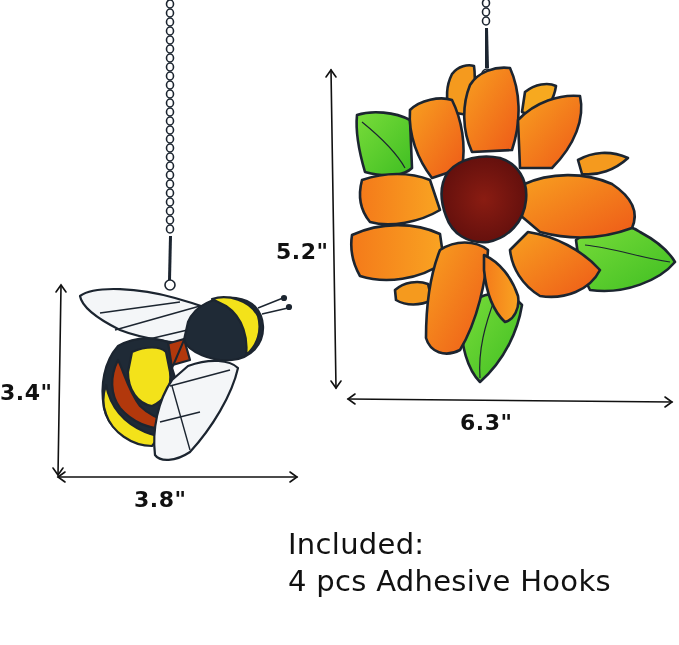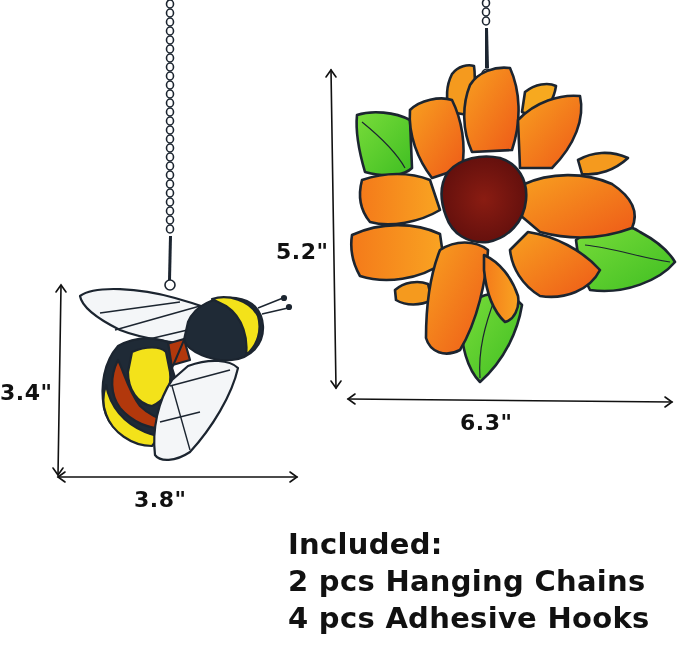--- a/index.html
+++ b/index.html
@@ -1,20 +1,20 @@
 <!DOCTYPE html>
 <html><head>
   <meta charset="utf-8">
   <style>
     html, body { margin: 0; padding: 0; background: #ffffff; }
     body { width: 679px; height: 645px; position: relative; overflow: hidden;
            font-family: "DejaVu Sans", "Liberation Sans", sans-serif; }
     .layer { position: absolute; left: 0; top: 0; width: 679px; height: 645px; }
     .dim-label { position: absolute; font-weight: bold; color: #111111; font-size: 22px; line-height: 1; letter-spacing: 0.5px; }
-    .included { position: absolute; left: 288px; top: 526px; color: #111111; font-weight: bold; font-size: 29px; line-height: 37px; letter-spacing: 0.3px; }
+    .included { position: absolute; left: 288px; top: 526px; color: #111111; font-weight: normal; font-size: 29px; line-height: 37px; letter-spacing: 0.3px; }
     .included div { white-space: nowrap; }
   </style>
 </head>
 <body>
 
 <svg class="layer" viewBox="0 0 679 645" xmlns="http://www.w3.org/2000/svg">
   <defs>
     <linearGradient id="petalG" x1="0" y1="0" x2="1" y2="1">
       <stop offset="0" stop-color="#f8a020"></stop>
       <stop offset="1" stop-color="#ee5a18"></stop>
@@ -163,15 +163,14 @@
   </g>
 </svg>
 
 <div class="dim-label" style="left:0px; top:382px;">3.4"</div>
 <div class="dim-label" style="left:134px; top:489px;">3.8"</div>
 <div class="dim-label" style="left:276px; top:241px;">5.2"</div>
 <div class="dim-label" style="left:460px; top:412px;">6.3"</div>
 
 <div class="included">
   <div>Included:</div>
-  <div>2 pcs Hanging Chains</div>
   <div>4 pcs Adhesive Hooks</div>
 </div>
 
 </body></html>

